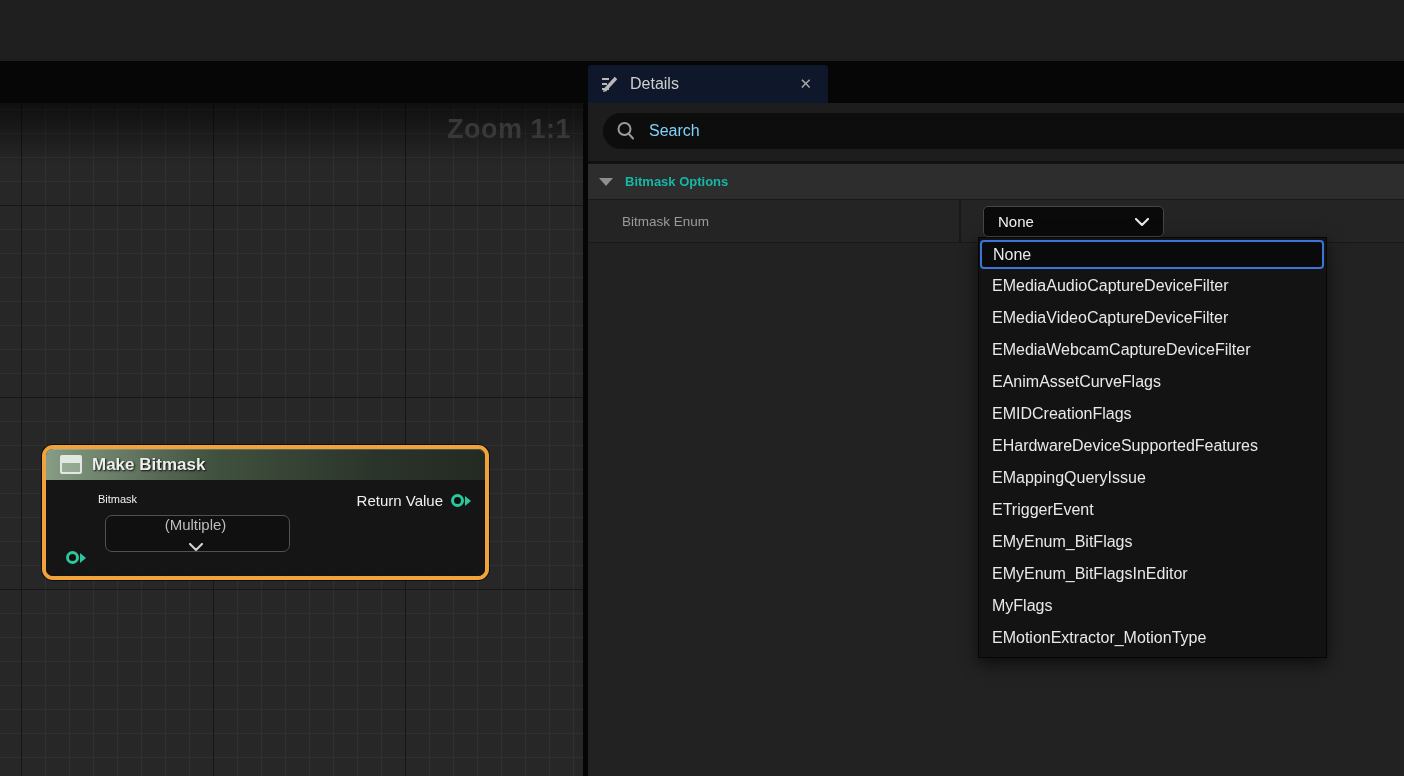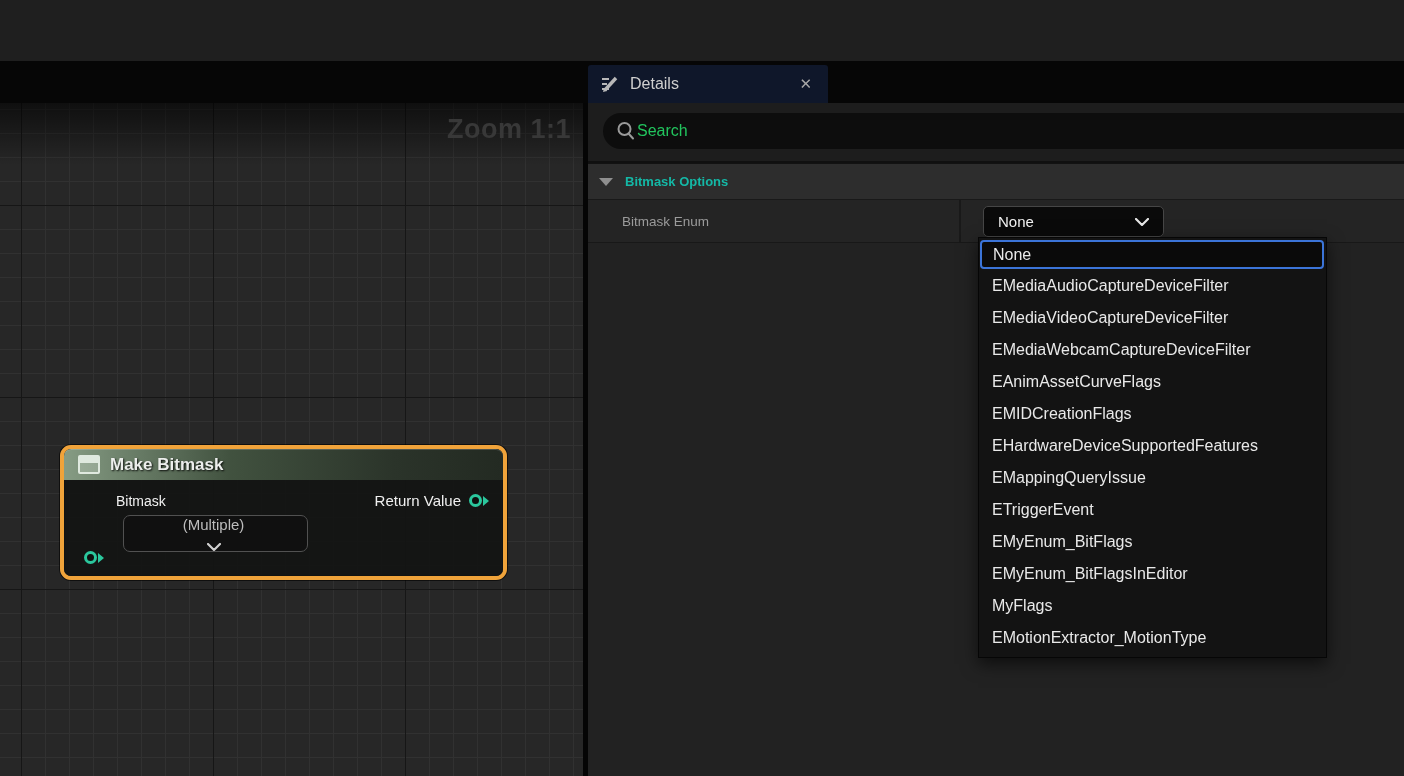--- a/index.html
+++ b/index.html
@@ -43,21 +43,20 @@
     position:absolute; top:11px; right:12px;
     font-size:27px; font-weight:bold; color:#383838; letter-spacing:0.5px;
   }
 
   
   .bp-node {
     position:absolute; left:42px; top:342px; width:447px; height:135px;
     border:4px solid var(--sel-orange, #F0A33A); border-radius:11px;
     box-shadow:0 0 0 1px rgba(0,0,0,0.6), inset 0 0 0 1px rgba(0,0,0,0.55);
     background:rgba(18,20,18,0.55);
-    margin-left:18px;
   }
   .bp-header {
     position:relative; height:31px; border-radius:7px 7px 0 0;
     background:linear-gradient(to right, #869c84, #56705380 38%, #2b342a 75%, #232a22),
                linear-gradient(#2c332b,#2c332b);
     box-shadow:inset 0 1px 0 rgba(255,255,255,0.18);
     display:flex; align-items:center; padding:0 0 0 14px;
   }
   .bp-header-icon {
     width:22px; height:19px; border:2px solid #dfe9df; border-radius:2px;
@@ -75,42 +74,42 @@
   .pin-ring {
     width:13px; height:13px; border-radius:50%;
     border:3.5px solid var(--pin-teal, #2BC79D); background:rgba(10,12,10,0.6);
   }
   .pin-arrow {
     width:0; height:0; margin-left:1px;
     border-left:6px solid var(--pin-teal, #2BC79D);
     border-top:5px solid transparent; border-bottom:5px solid transparent;
   }
   .bp-input-pin { position:absolute; left:20px; top:71px; }
-  .bp-input-label { position:absolute; left:52px; top:13px; color:#f0f0f0; font-size:14px; }
+  .bp-input-label { position:absolute; left:52px; top:13px; color:#f0f0f0; font-size:11px; }
   .bp-multiple-select {
     position:absolute; left:59px; top:35px; width:185px; height:37px;
     background:#101010; border:1px solid #515151; border-radius:7px;
     display:flex; align-items:center; justify-content:space-between;
     padding:0 22px 0 18px; cursor:pointer;flex-direction:column;
   }
   .bp-multiple-select .sel-text { color:#bdbdbd; font-size:15px; }
   .bp-output { position:absolute; top:12px; right:14px; display:flex; align-items:center; }
   .bp-output-label { color:#f0f0f0; font-size:15px; margin-right:8px; }
 
   .chev { display:block; }
 
   
   .panel { position:absolute; left:588px; top:103px; width:816px; height:673px; background:#222222; }
   .search-strip { position:absolute; left:0; top:0; width:816px; height:60px; background:#1d1d1d; border-bottom:2px solid #101010; }
   .search-box {
     position:absolute; left:15px; top:10px; right:0; height:36px;
     background:#0d0d0d; border-radius:18px 0 0 18px;
     display:flex; align-items:center; padding-left:12px;
   }
-  .search-placeholder { color:#22c55e; font-size:16px; }
+  .search-placeholder { color:#7dd3fc; font-size:16px; margin-left:12px; }
 
   .section-header {
     position:absolute; left:0; top:60px; width:816px; height:36px;
     background:#2d2d2d; border-top:1px solid #121212;
     display:flex; align-items:center; padding-left:11px; cursor:pointer;
   }
   .tri-down {
     width:0; height:0;
     border-left:7px solid transparent; border-right:7px solid transparent;
     border-top:8px solid #8f8f8f;

